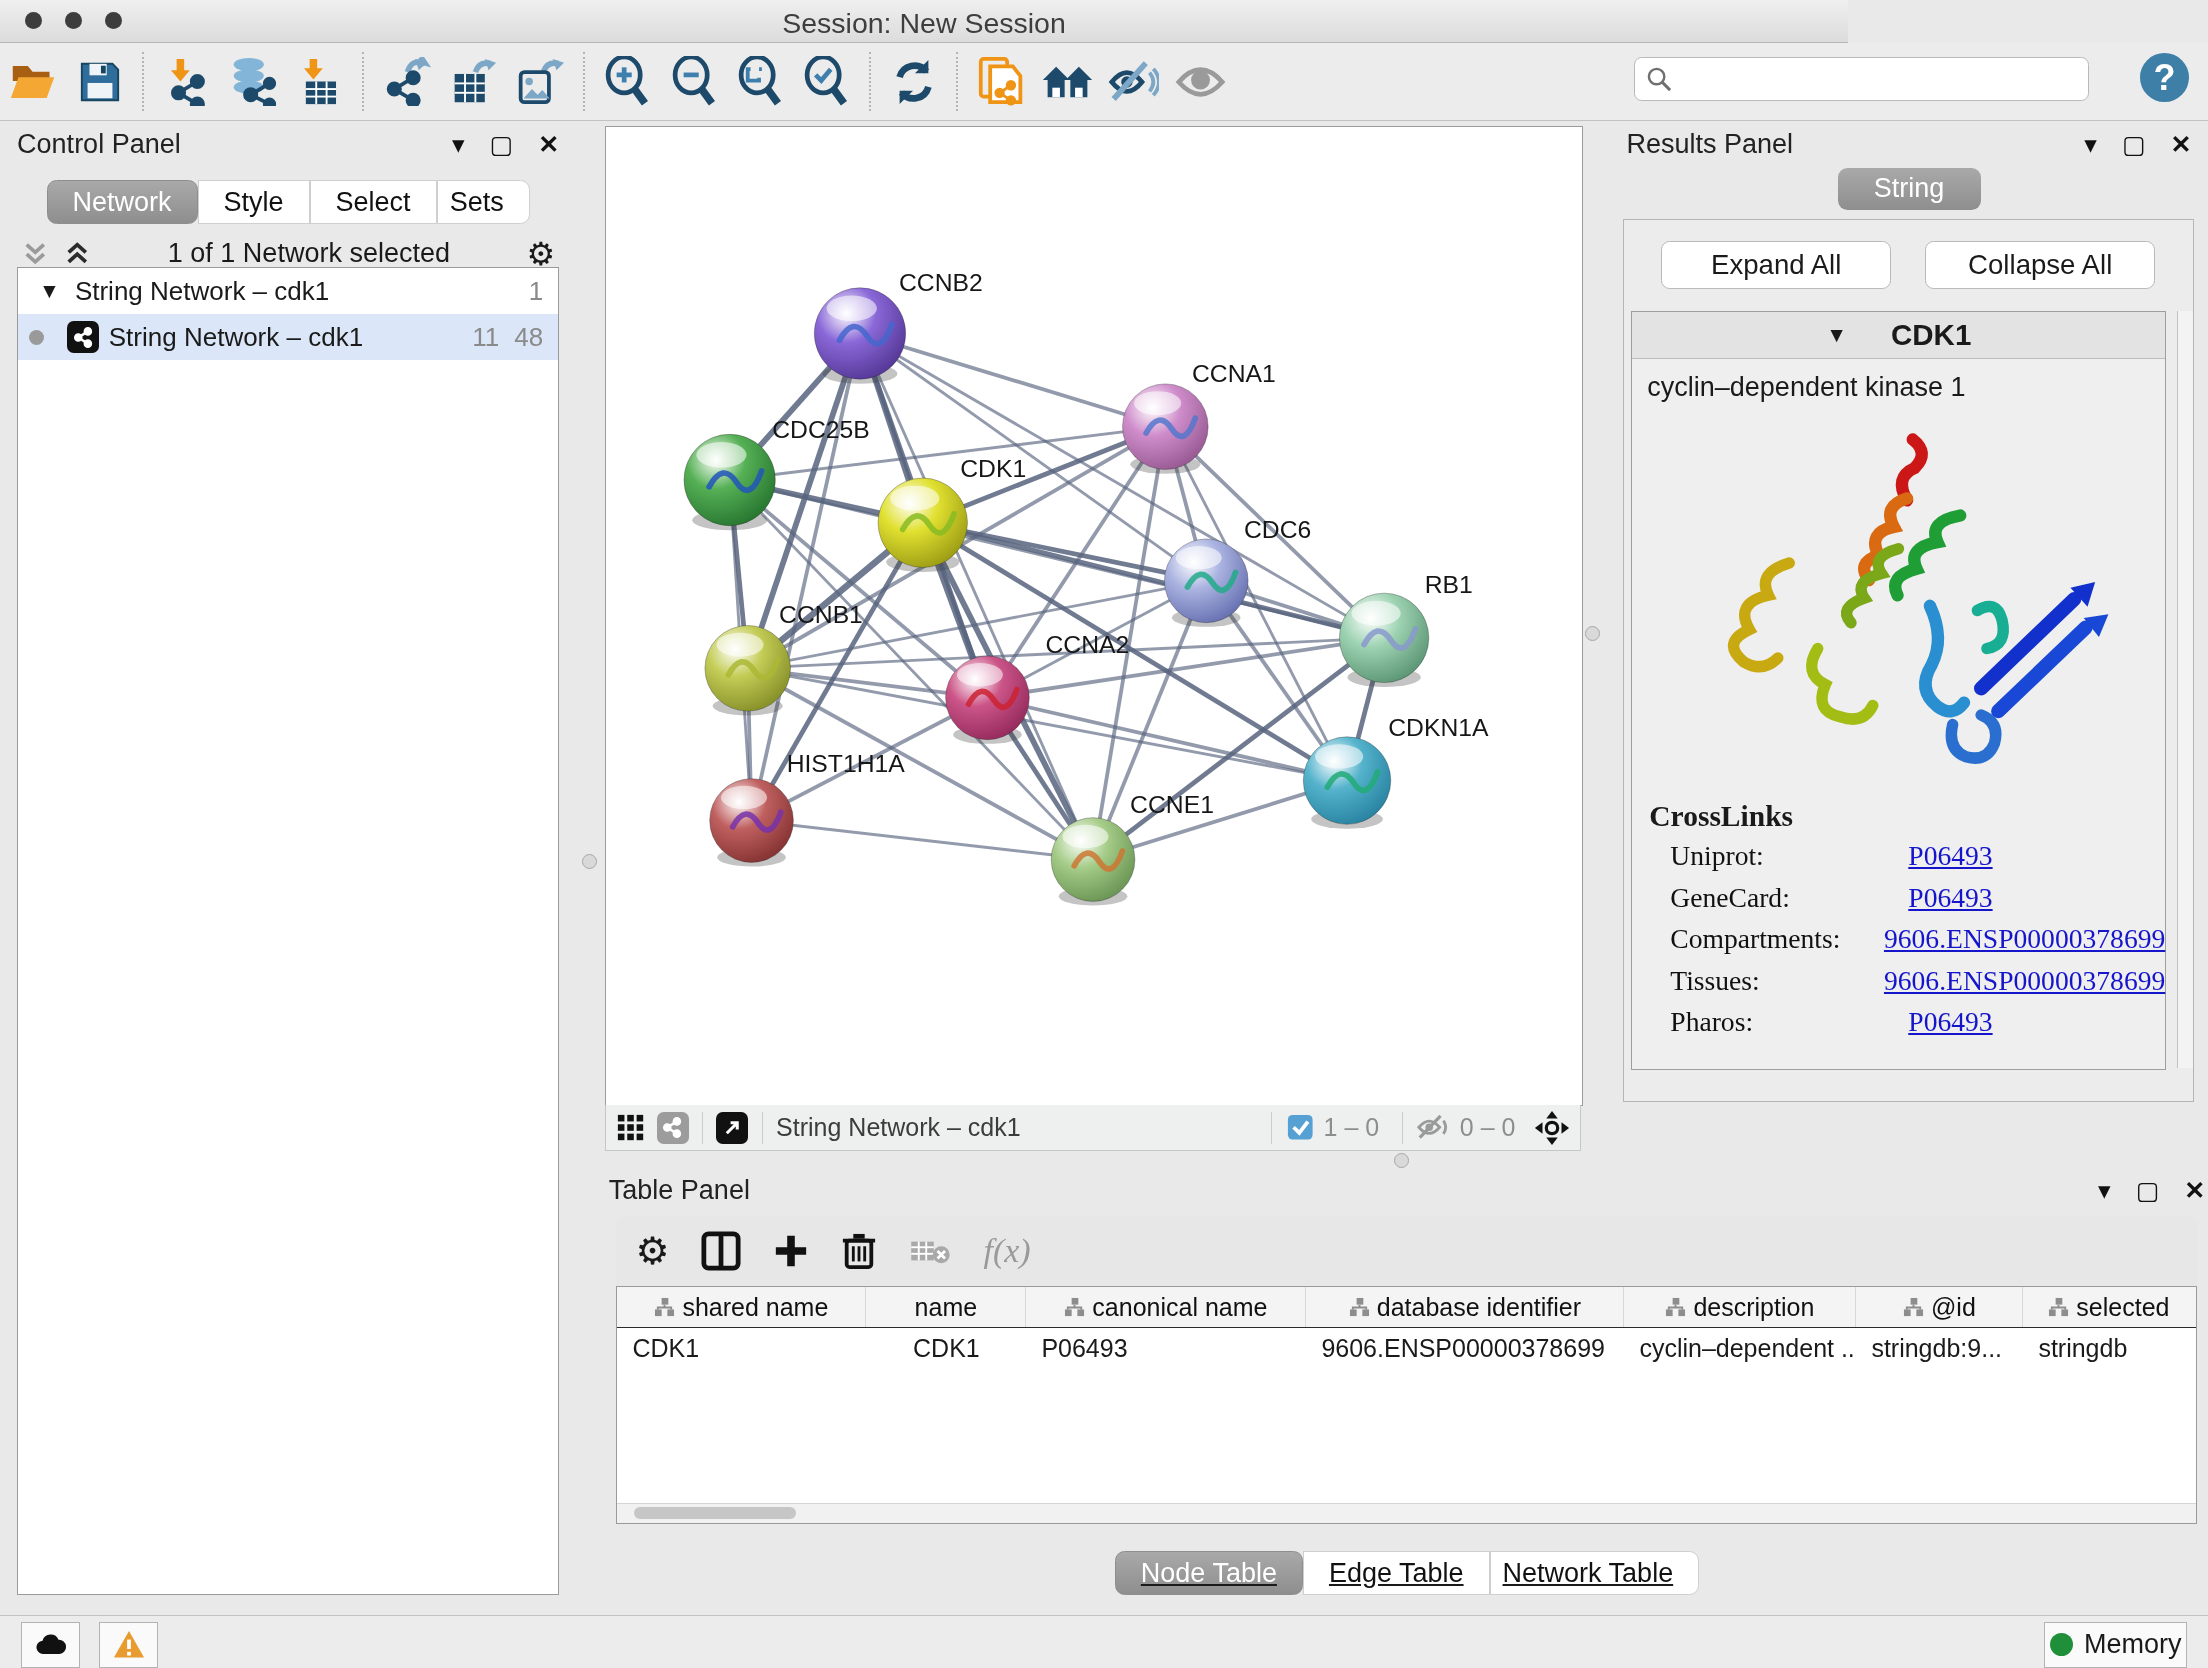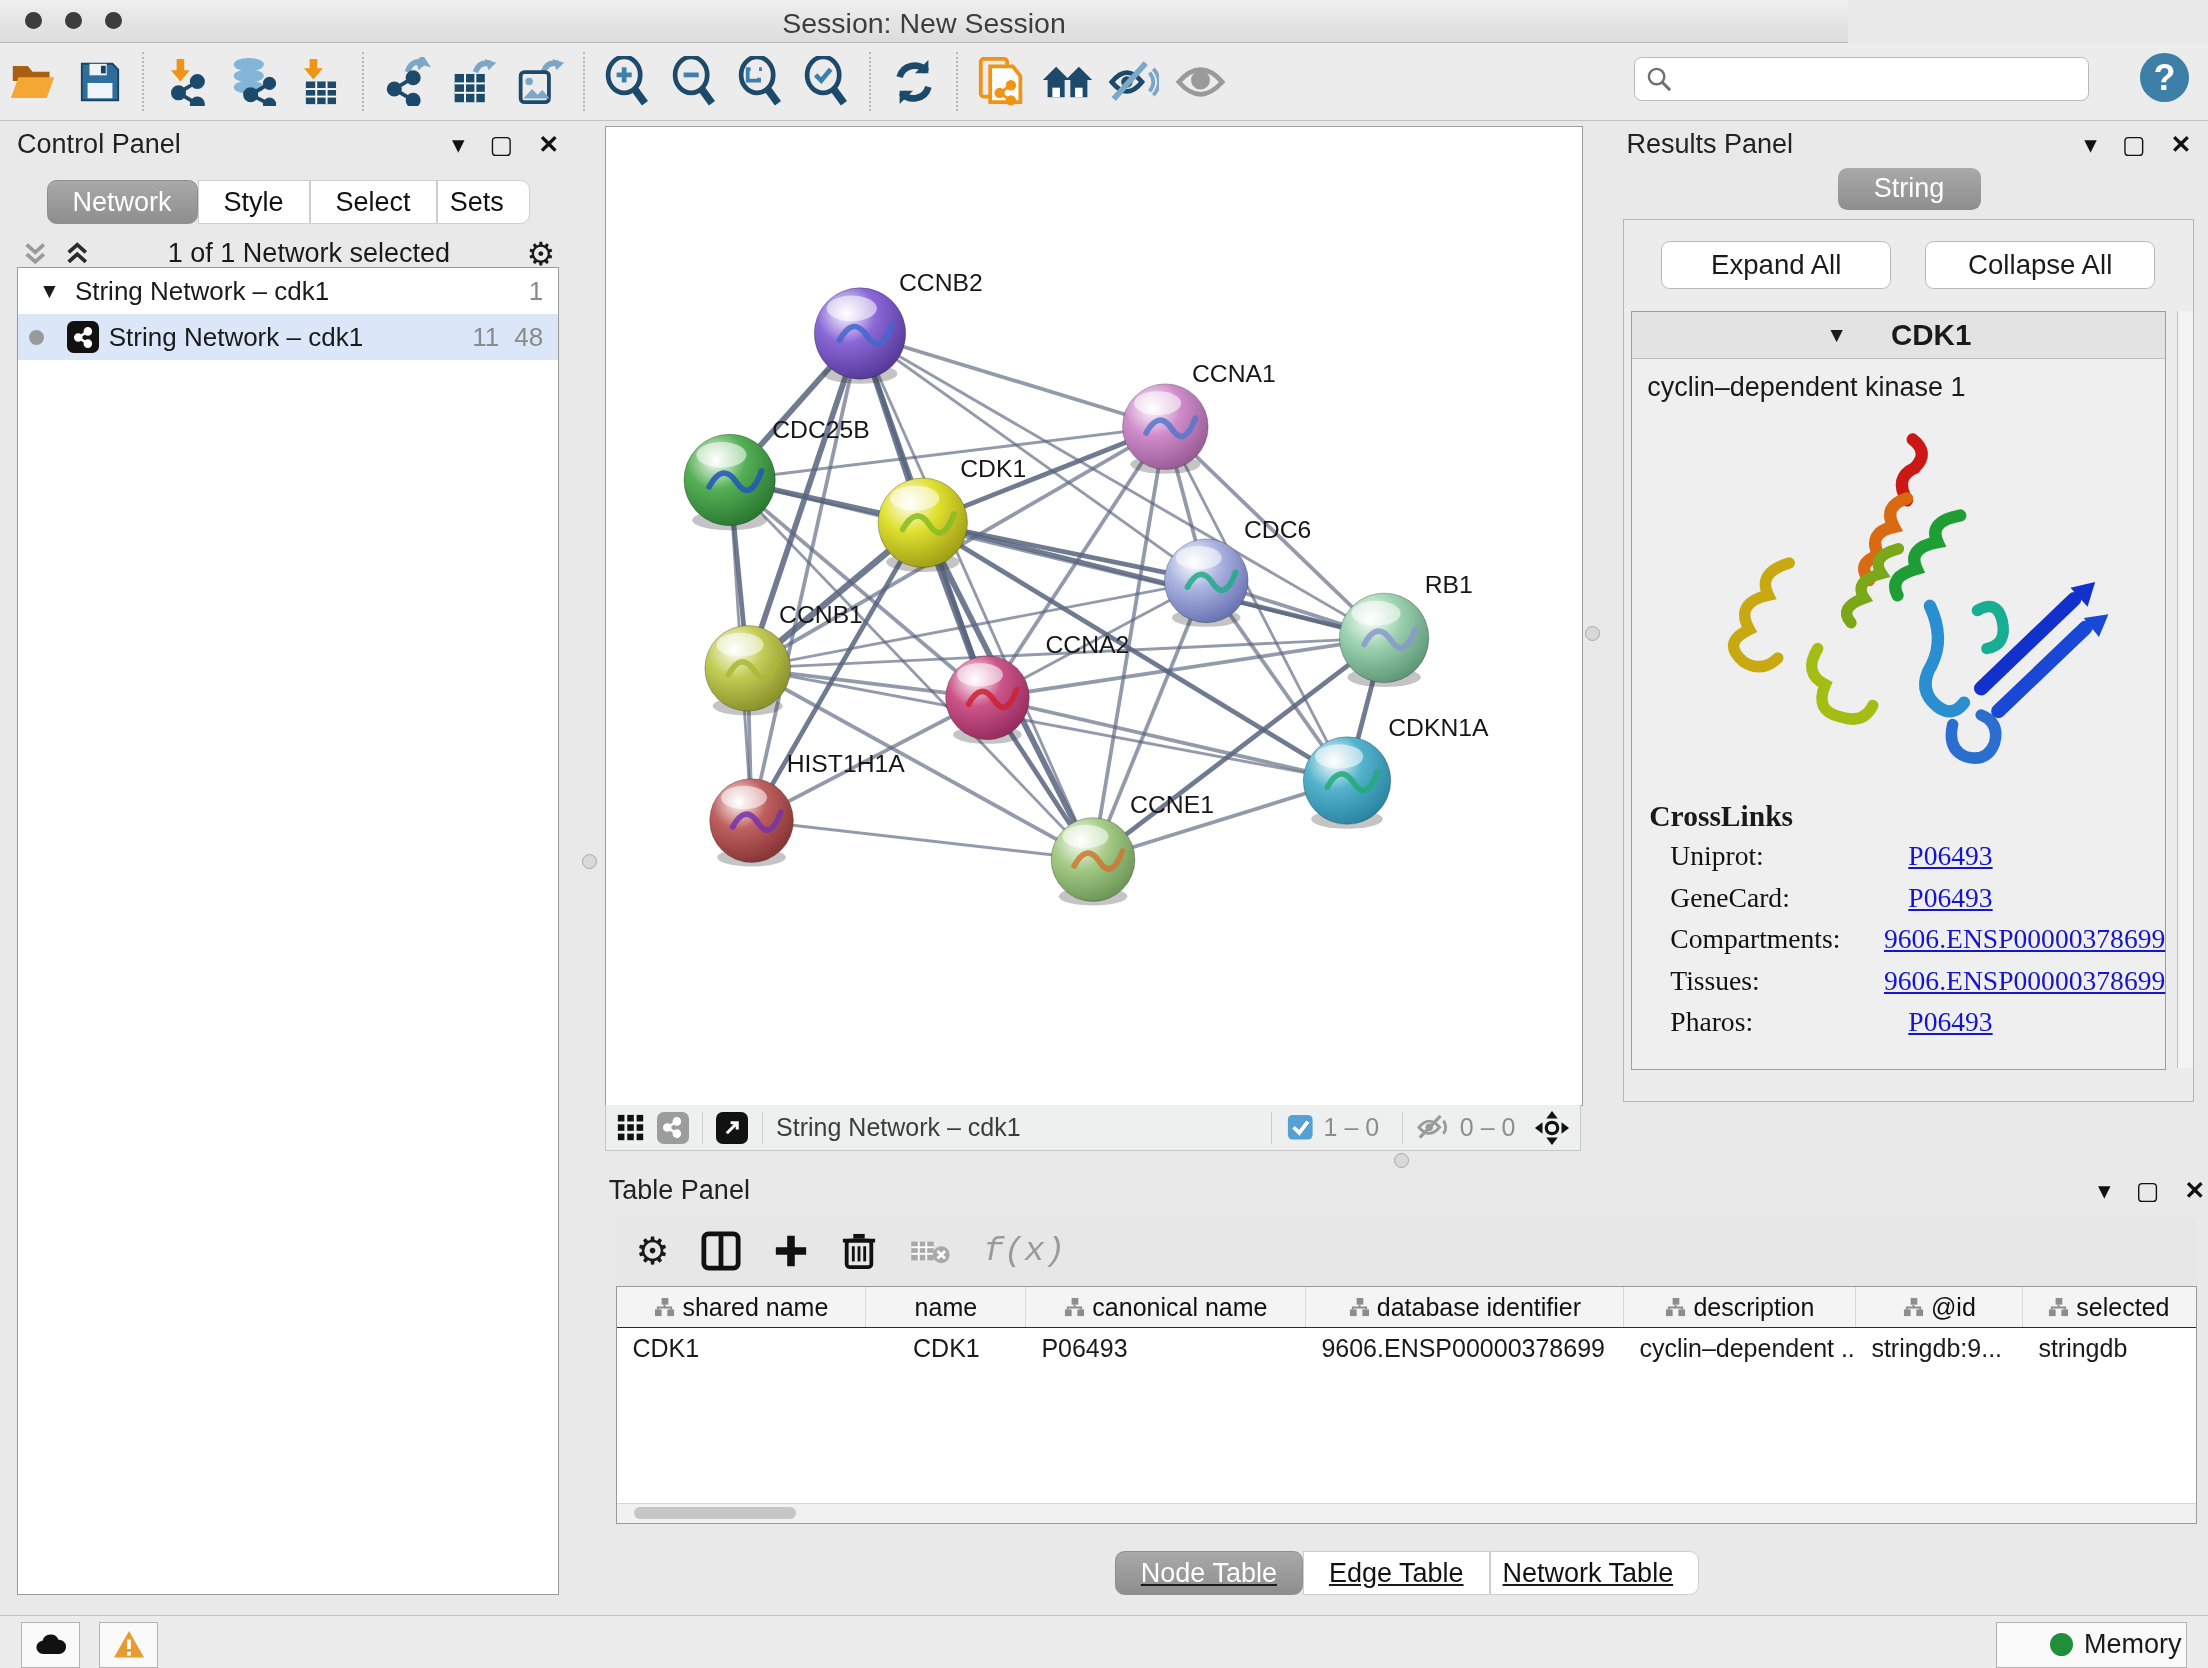--- a/index.html
+++ b/index.html
@@ -69,35 +69,35 @@
   .rp-scroll{position:absolute;right:0;top:91px;width:15px;height:757px;background:#f3f3f3;border-left:1px solid #c0c0c0;}
   .xl{font-family:"Liberation Serif",serif;}
   .xl-title{font-size:29.5px;font-weight:bold;padding:9.5px 0 1.9px 17px;}
   .xl-row{display:flex;font-size:27.6px;padding:4.8px 0 4.8px 38px;}
   .xl-row .lab{width:238px;color:#111;}
   .xl-row .val{color:#1515cc;text-decoration:underline;}
   
   .tp{left:605px;top:1172px;width:1604px;height:443px;}
   .tp-toolbar{position:absolute;left:11.4px;top:44px;width:1581px;height:70px;background:#e7e7e7;border-radius:9.5px 9.5px 0 0;
     display:flex;align-items:center;gap:32px;padding-left:19px;box-sizing:border-box;}
-  .fx{font-family:Liberation Mono, monospace;font-style:italic;font-size:34px;color:#9a9a9a;}
+  .fx{font-family:Liberation Serif, serif;font-style:italic;font-size:34px;color:#9a9a9a;}
   .dtable{position:absolute;left:11.4px;top:114px;width:1581px;height:238px;background:#fff;border:1.9px solid #9a9a9a;box-sizing:border-box;}
   .thead{display:flex;height:40px;background:#f4f4f4;border-bottom:1.9px solid #2b2b2b;}
   .th{display:flex;align-items:center;justify-content:center;gap:7px;font-size:25px;color:#111;
     border-right:1.9px solid #d8d8d8;box-sizing:border-box;overflow:hidden;white-space:nowrap;}
   .trow{display:flex;height:40px;}
   .td{font-size:25px;display:flex;align-items:center;padding-left:15px;box-sizing:border-box;overflow:hidden;white-space:nowrap;}
   .hscroll{position:absolute;left:0;bottom:0;width:100%;height:19px;background:#f1f1f1;border-top:1px solid #d5d5d5;}
   .hthumb{position:absolute;left:17px;top:2.9px;width:162px;height:12.4px;border-radius:6.7px;background:#c6c6c6;}
   .tp-tabs{position:absolute;left:0;top:379px;width:100%;display:flex;justify-content:center;text-decoration:underline;}
   
   .statusbar{left:0;top:1615px;width:2208px;height:53px;background:#ececec;border-top:1px solid #c2c2c2;}
   .sbtn{position:absolute;top:5.7px;height:44px;background:#fafafa;border:1.9px solid #b3b3b3;
     display:flex;align-items:center;justify-content:center;}
-  .membtn{right:21px;width:141px;gap:11.4px;font-size:27px;padding-left:48px;}
+  .membtn{right:21px;width:141px;gap:11.4px;font-size:27px;}
   .memdot{width:23px;height:23px;border-radius:50%;}
   svg{display:block;}
 </style>
 </head>
 <body>
 
 <div class="abs titlebar">
   <span class="traffic" style="left:25px"></span>
   <span class="traffic" style="left:65px"></span>
   <span class="traffic" style="left:105px"></span>

